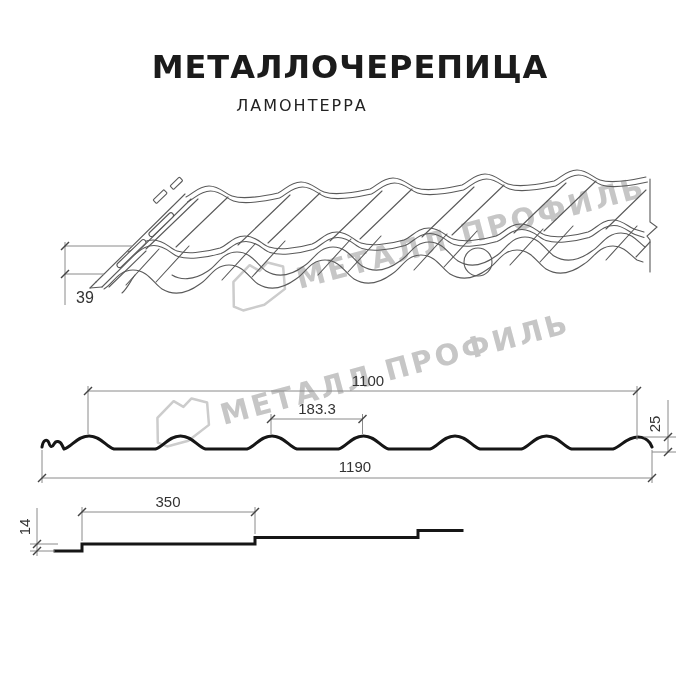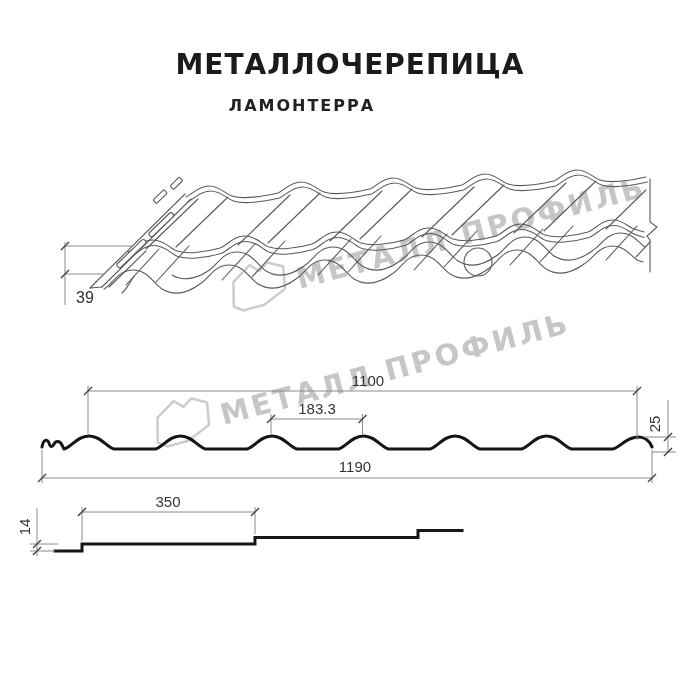--- a/index.html
+++ b/index.html
@@ -1,23 +1,23 @@
 <!DOCTYPE html>
 <html><head>
 <meta charset="utf-8">
 <style>
   html,body{margin:0;padding:0;}
   body{width:700px;height:700px;background:#ffffff;position:relative;overflow:hidden;
        font-family:"Liberation Sans",sans-serif;}
   .stage{position:absolute;left:0;top:0;width:700px;height:700px;}
   .title{position:absolute;left:0;top:48px;width:700px;text-align:center;
-         font-family:"DejaVu Sans",sans-serif;font-weight:bold;font-size:28px;
+         font-family:"DejaVu Sans",sans-serif;font-weight:bold;font-size:32px;
          letter-spacing:1px;color:#1b1b1b;white-space:nowrap;}
   .subtitle{position:absolute;left:0;top:96px;width:604px;text-align:center;
-         font-family:"DejaVu Sans",sans-serif;font-weight:bold;font-size:16px;
+         font-family:"DejaVu Sans",sans-serif;font-weight:normal;font-size:16px;
          letter-spacing:2px;color:#222;white-space:nowrap;}
   svg text{font-family:"Liberation Sans",sans-serif;}
   .dimtxt{font-size:15px;fill:#333;}
   .dim39{font-size:16px;fill:#333;}
   .wm-text{font-family:"DejaVu Sans",sans-serif;font-weight:bold;font-size:29px;
            letter-spacing:3px;fill:#c6c6c6;}
 </style>
 </head>
 <body>
 

